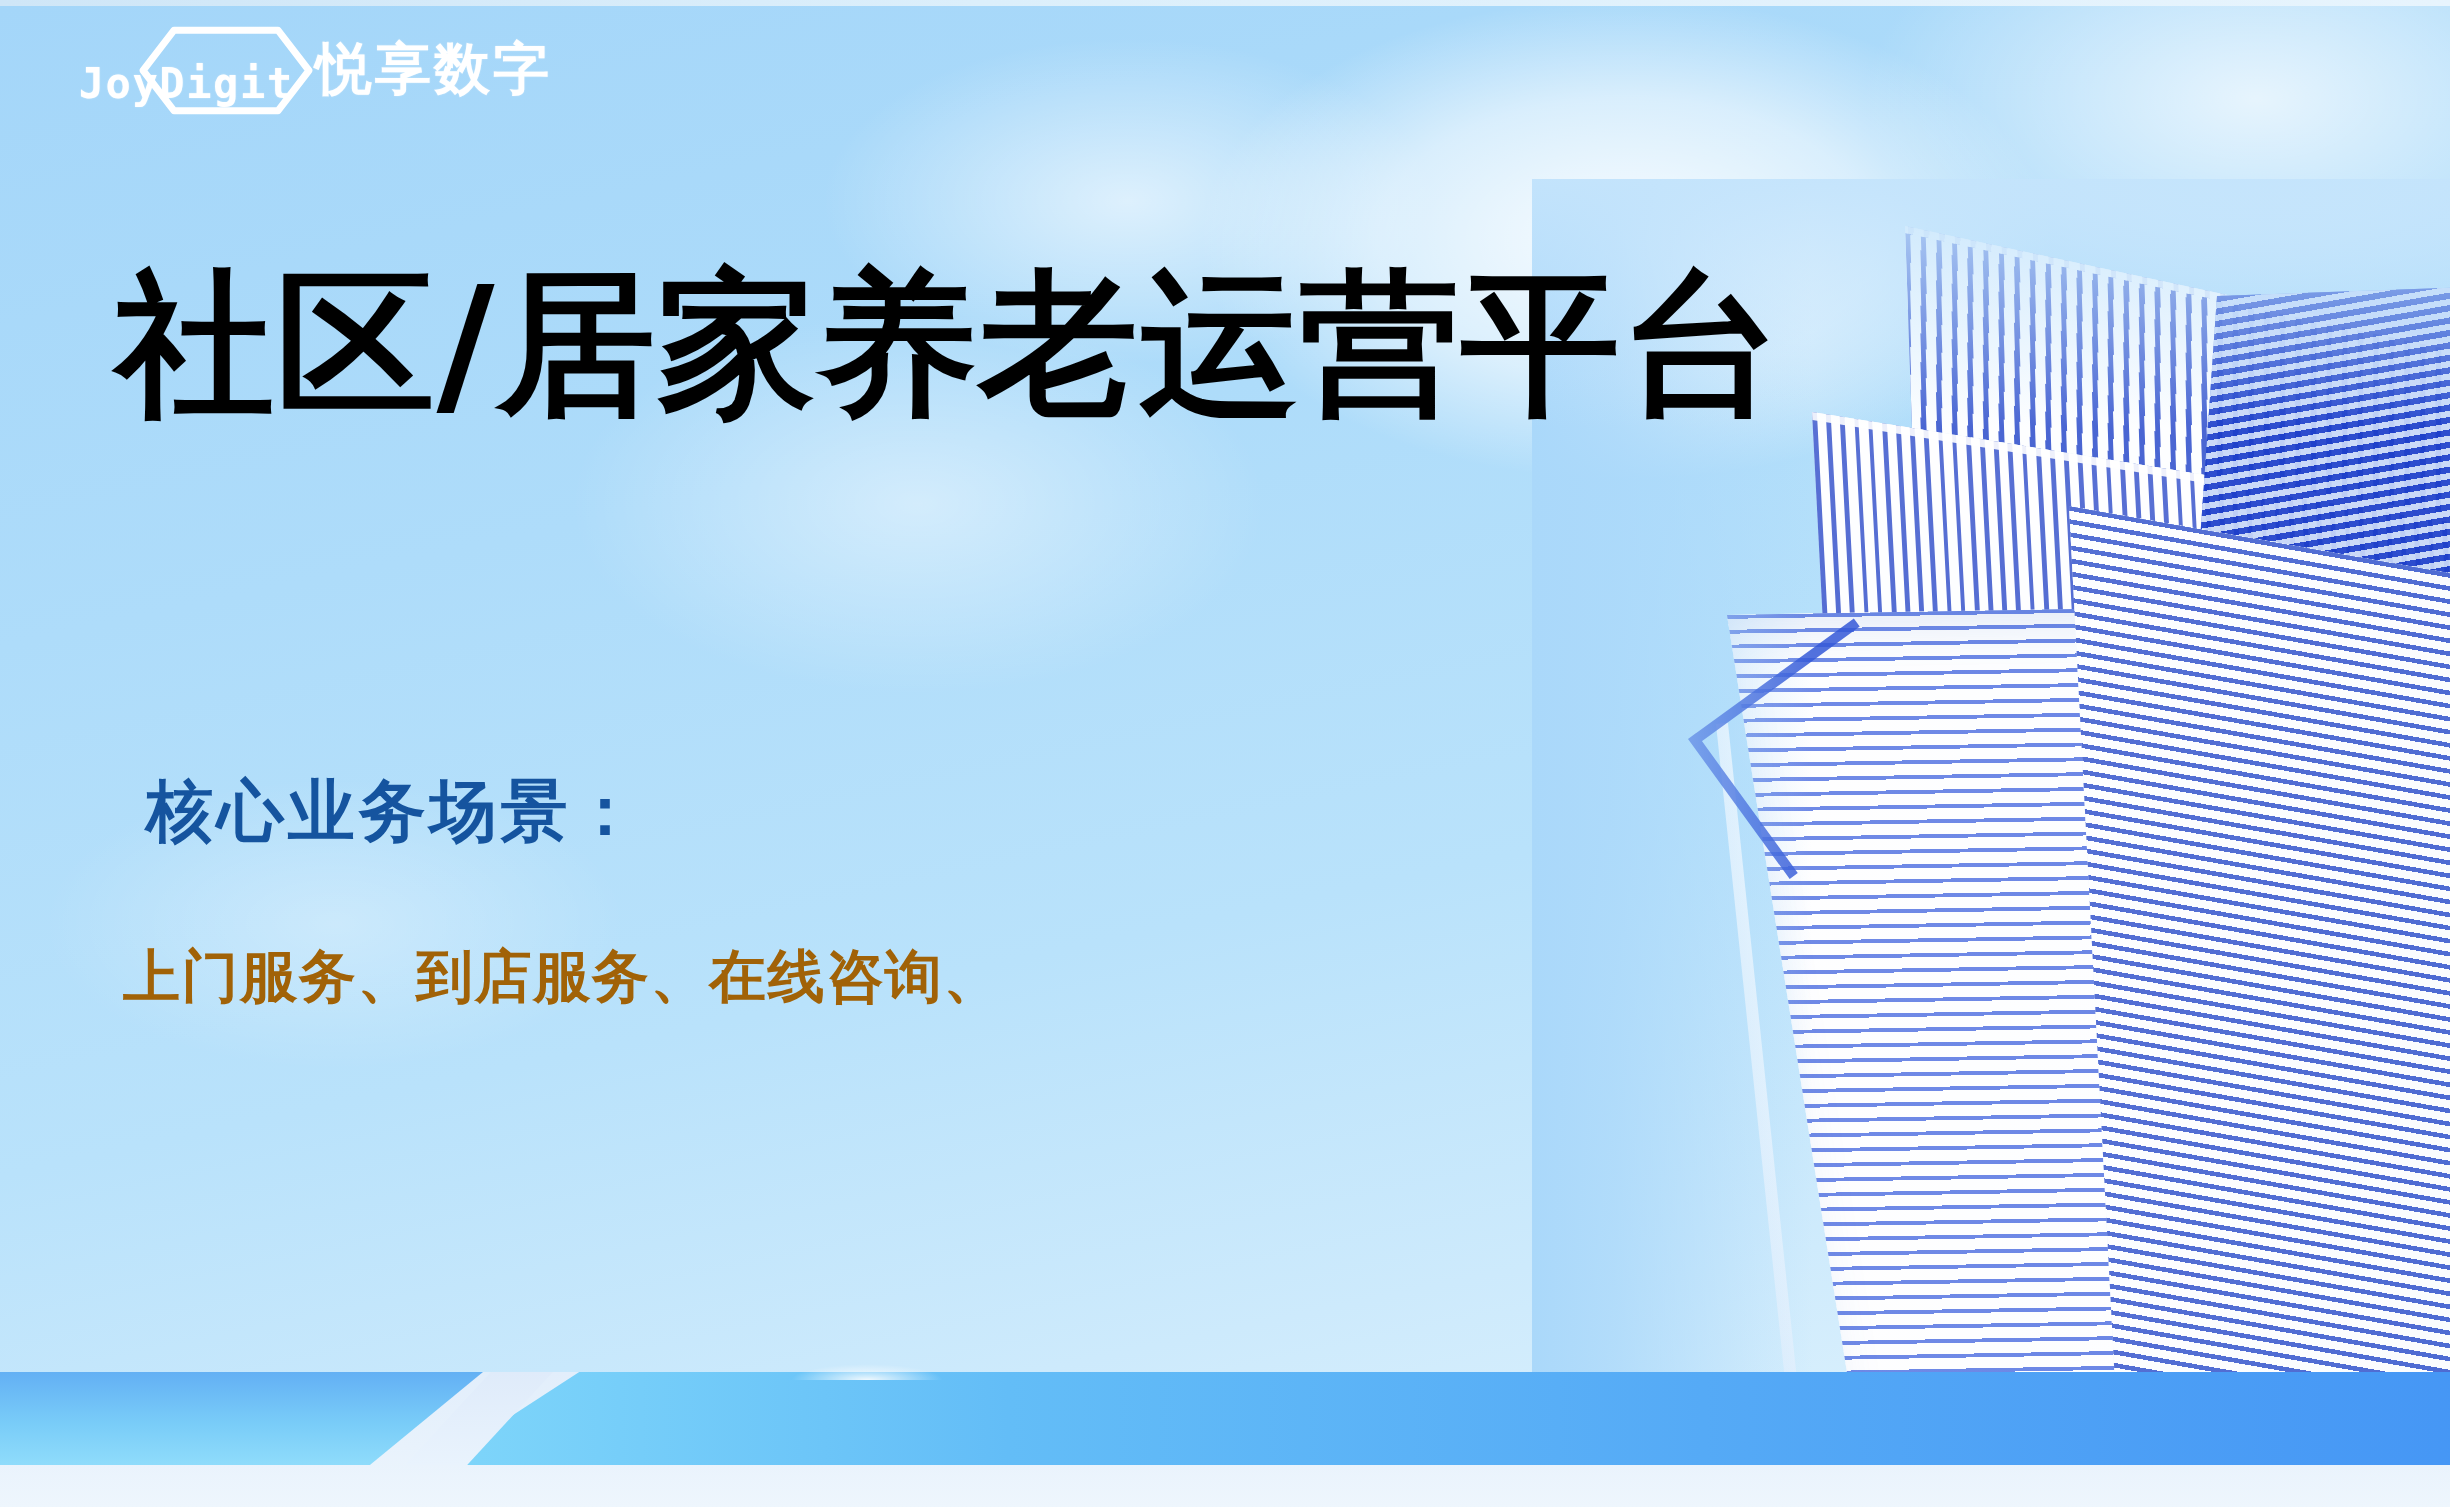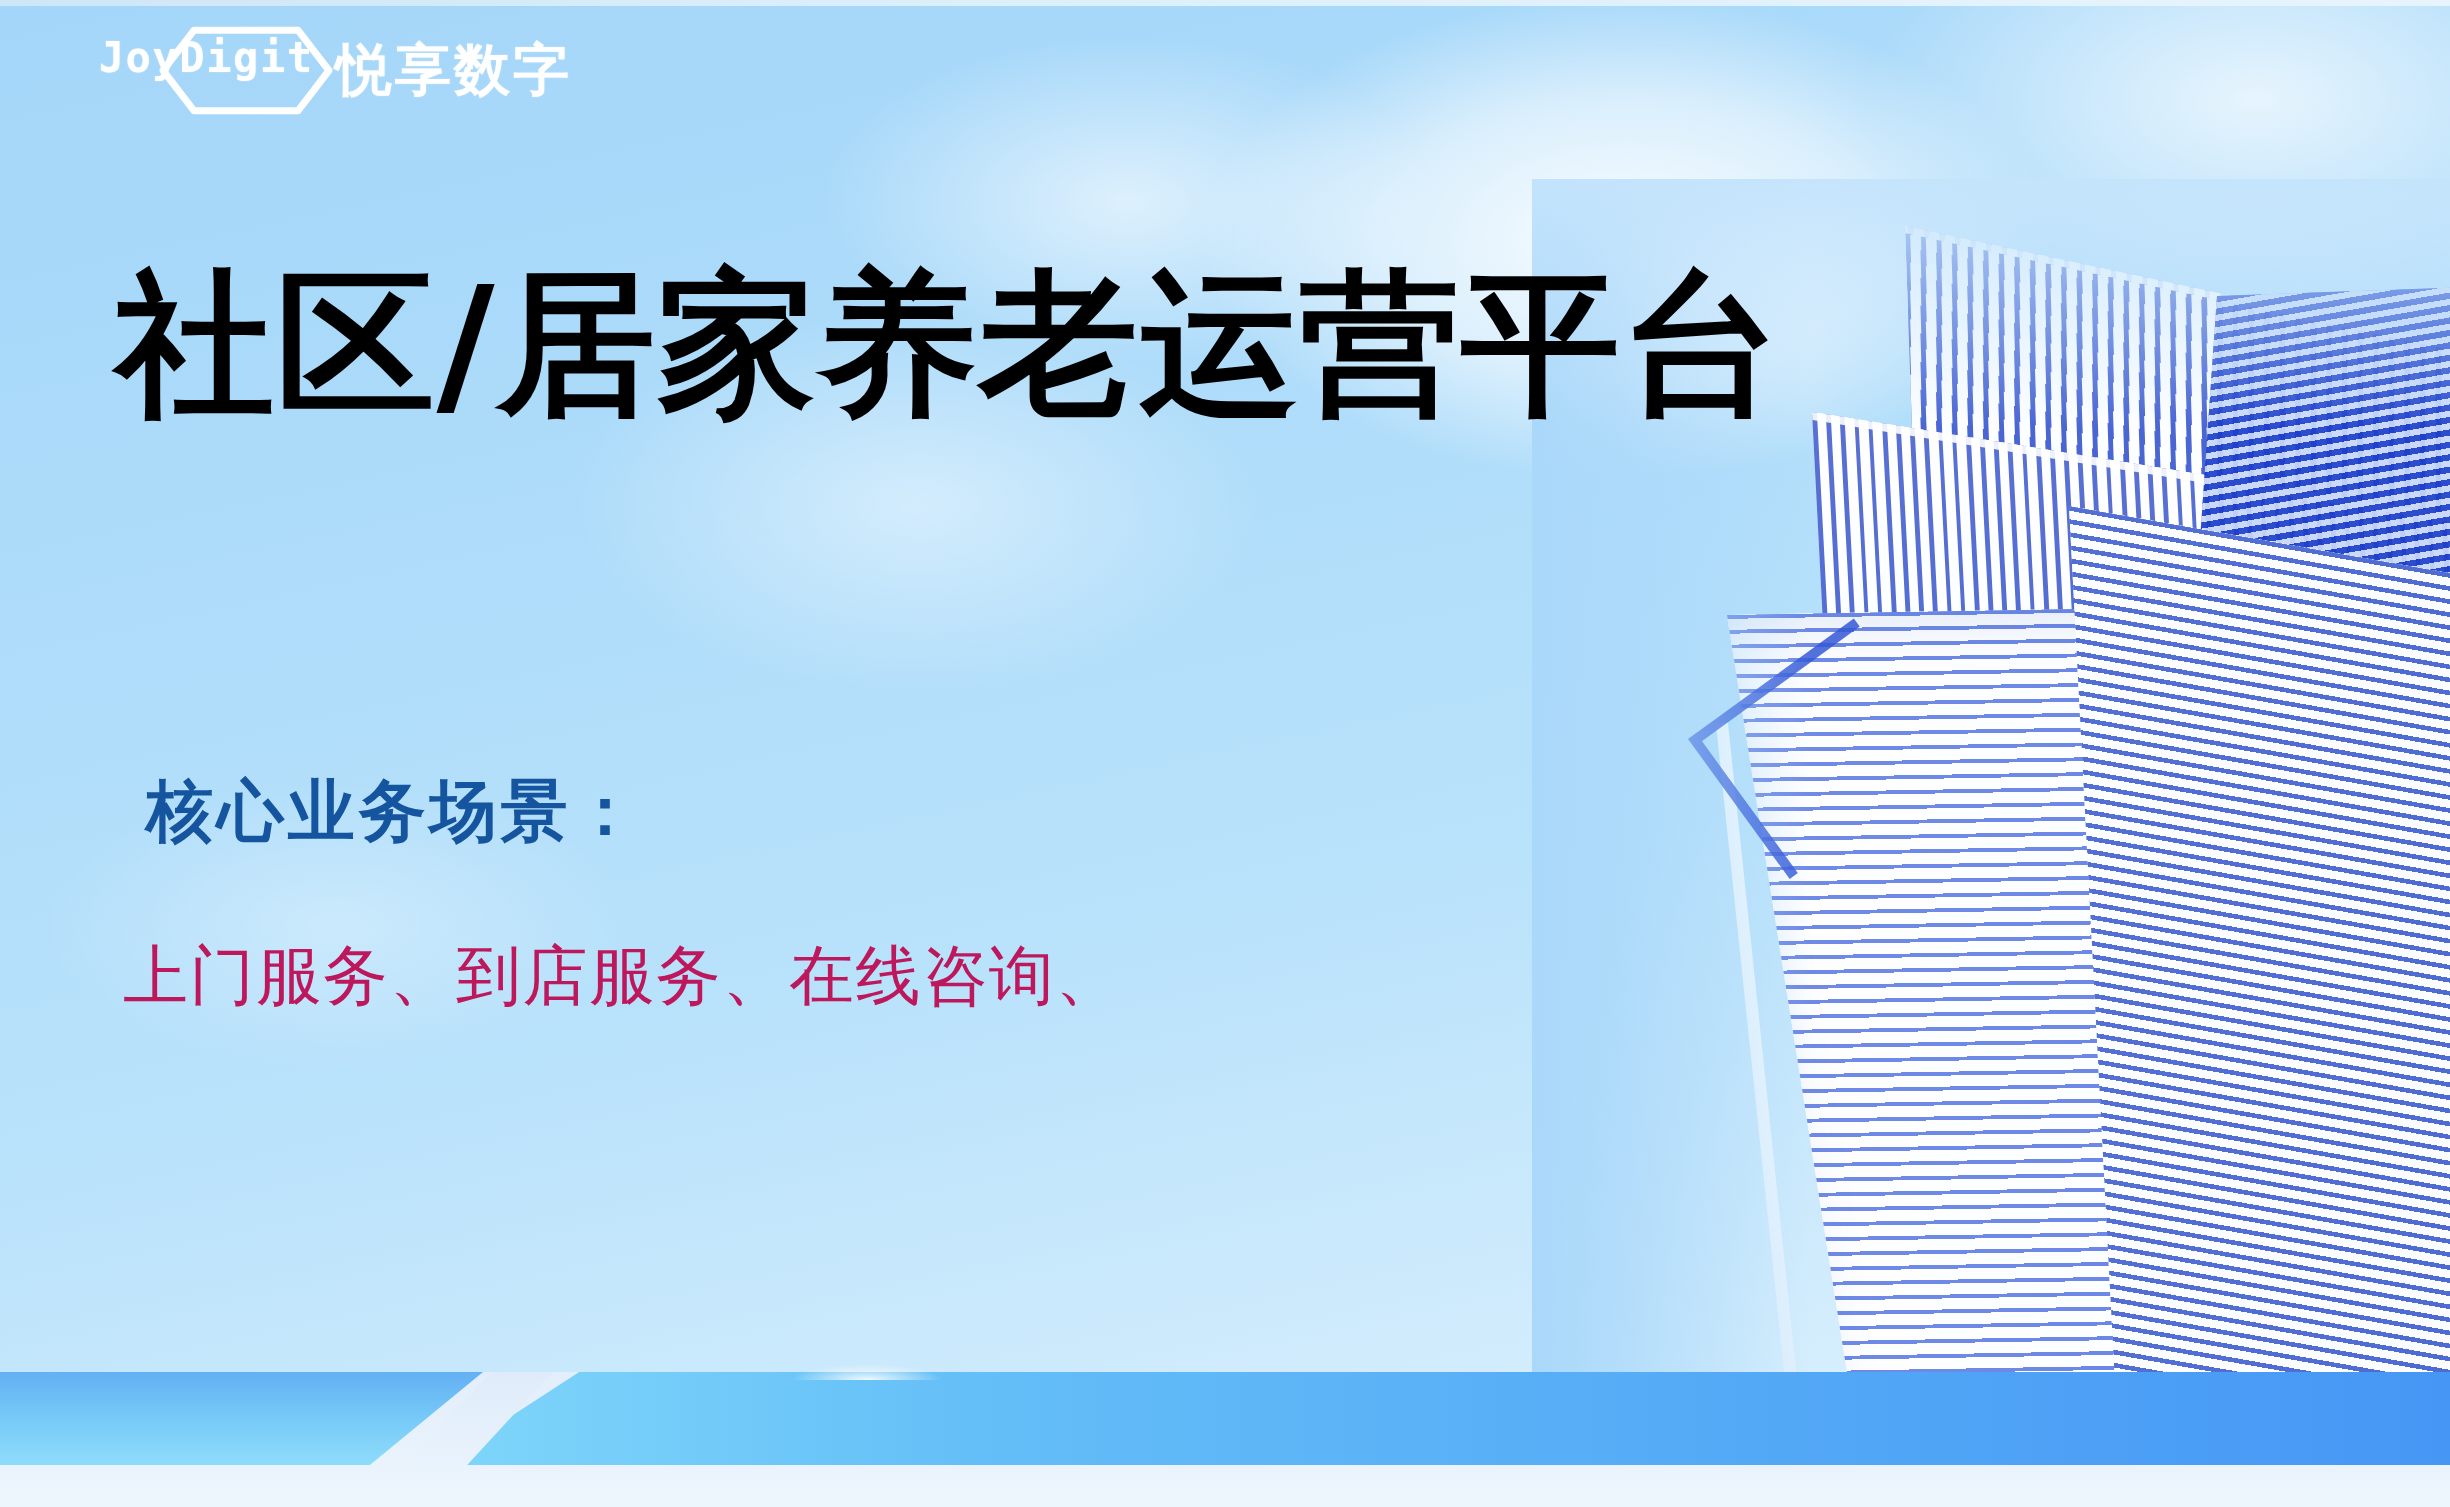--- a/index.html
+++ b/index.html
@@ -103,21 +103,21 @@
   .building-fade{
     position:absolute;left:0;top:0;width:280px;height:1214px;
     background:linear-gradient(90deg,rgba(170,216,250,1) 0%,rgba(170,216,250,.78) 30%,rgba(170,216,250,0) 100%);
   }
   .building-fade-top{
     position:absolute;left:0;top:0;width:918px;height:249px;
     background:linear-gradient(180deg,rgba(196,228,252,.95) 0%,rgba(196,228,252,0) 100%);
   }
 
   
-  .logo{position:absolute;left:94px;top:33px;height:75px;display:flex;align-items:flex-start;}
+  .logo{position:absolute;left:74px;top:33px;height:75px;display:flex;align-items:flex-end;}
   .logo-hex{position:absolute;left:39px;top:-9.3px;width:226px;height:93px;}
   .logo-hex svg{display:block;width:226px;height:93px;}
   .logo-mark{
     position:relative;z-index:2;
     font-family:"DejaVu Sans Mono","Liberation Mono",monospace;
     font-size:42px;font-weight:700;letter-spacing:1.6px;color:#ffffff;
     text-shadow:0 0 1.6px rgba(255,255,255,.55);
     padding-left:4.7px;
   }
   .logo-cn{
@@ -141,21 +141,21 @@
     position:absolute;left:146px;top:766px;
     font-family:"DejaVu Sans","Liberation Sans",sans-serif;
     font-size:67px;font-weight:700;color:#15549f;
     letter-spacing:3.9px;white-space:nowrap;text-align:right;
   }
 
   
   .body-block{position:absolute;left:123px;top:909px;}
   .body-line{
     font-family:"DejaVu Sans","Liberation Sans",sans-serif;
-    font-size:65px;font-weight:400;color:#be185d;
+    font-size:57px;font-weight:700;color:#a16207;
     letter-spacing:1.6px;line-height:134px;white-space:nowrap;
   }
 
   
   .bottom-wrap{position:absolute;left:0;bottom:0;width:2450px;height:136px;}
   .bottom-base{position:absolute;left:0;top:0;width:2450px;height:136px;
     background:linear-gradient(180deg,#e2eefb 0%,#e8f2fc 55%,#eef6fd 100%);}
   .band{position:absolute;top:0;height:93px;}
   .band-left{
     left:-31px;width:514px;

